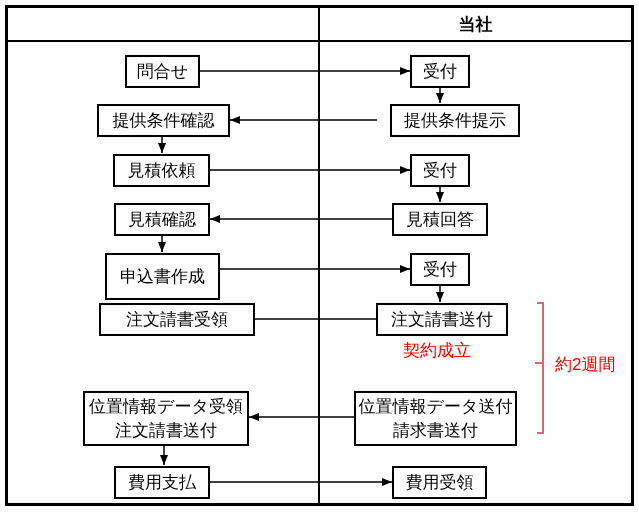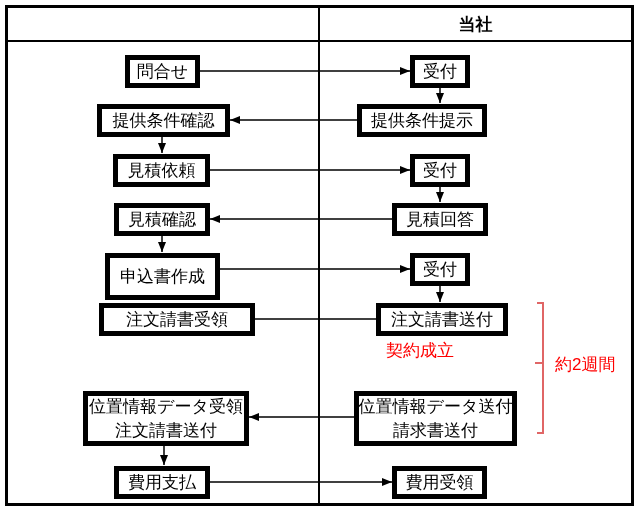--- a/index.html
+++ b/index.html
@@ -26,21 +26,21 @@
   .hcell{
     position:absolute;top:8px;height:32px;
     display:flex;align-items:center;justify-content:center;
     font-size:17px;font-weight:bold;z-index:2;
   }
   .hcell.left{left:8px;width:310px;margin-top:45px;}
   .hcell.right{left:320px;width:311px;}
   .arrows{position:absolute;left:0;top:0;z-index:2;}
   .box{
     position:absolute;box-sizing:border-box;
-    border:5px solid #000000;background:#fff;
+    border:2px solid #000000;background:#fff;
     display:flex;flex-direction:column;align-items:center;justify-content:center;
     font-size:17px;line-height:24px;text-align:right;
     z-index:3;white-space:nowrap;
   }
   .red-note{
     position:absolute;z-index:3;
     color:#FF0000;font-size:17px;white-space:nowrap;
   }
 </style>
 </head>
@@ -88,27 +88,27 @@
   <div class="box" style="left:114px;top:203px;width:96px;height:33px">見積確認</div>
   <div class="box" style="left:105px;top:253px;width:115px;height:47px">申込書作成</div>
   <div class="box" style="left:99px;top:303px;width:156px;height:33px">注文請書受領</div>
   <div class="box" style="left:83px;top:391px;width:166px;height:55px">
     <span>位置情報データ受領</span>
     <span>注文請書送付</span>
   </div>
   <div class="box" style="left:114px;top:466px;width:96px;height:33px">費用支払</div>
 
   <div class="box" style="left:410px;top:55px;width:60px;height:33px">受付</div>
-  <div class="box" style="left:357px;top:104px;width:130px;height:33px">提供条件提示</div>
+  <div class="box" style="left:390px;top:104px;width:130px;height:33px">提供条件提示</div>
   <div class="box" style="left:410px;top:154px;width:60px;height:33px">受付</div>
   <div class="box" style="left:392px;top:203px;width:96px;height:33px">見積回答</div>
   <div class="box" style="left:410px;top:253px;width:60px;height:33px">受付</div>
   <div class="box" style="left:376px;top:303px;width:132px;height:33px">注文請書送付</div>
   <div class="box" style="left:354px;top:391px;width:163px;height:55px">
     <span>位置情報データ送付</span>
     <span>請求書送付</span>
   </div>
   <div class="box" style="left:392px;top:466px;width:95px;height:33px">費用受領</div>
 
-  <div class="red-note" style="left:386px;top:339px;">契約成立</div>
+  <div class="red-note" style="left:403px;top:339px;">契約成立</div>
   <div class="red-note" style="left:555px;top:353px;">約2週間</div>
 
 </div>
 
 </body></html>

